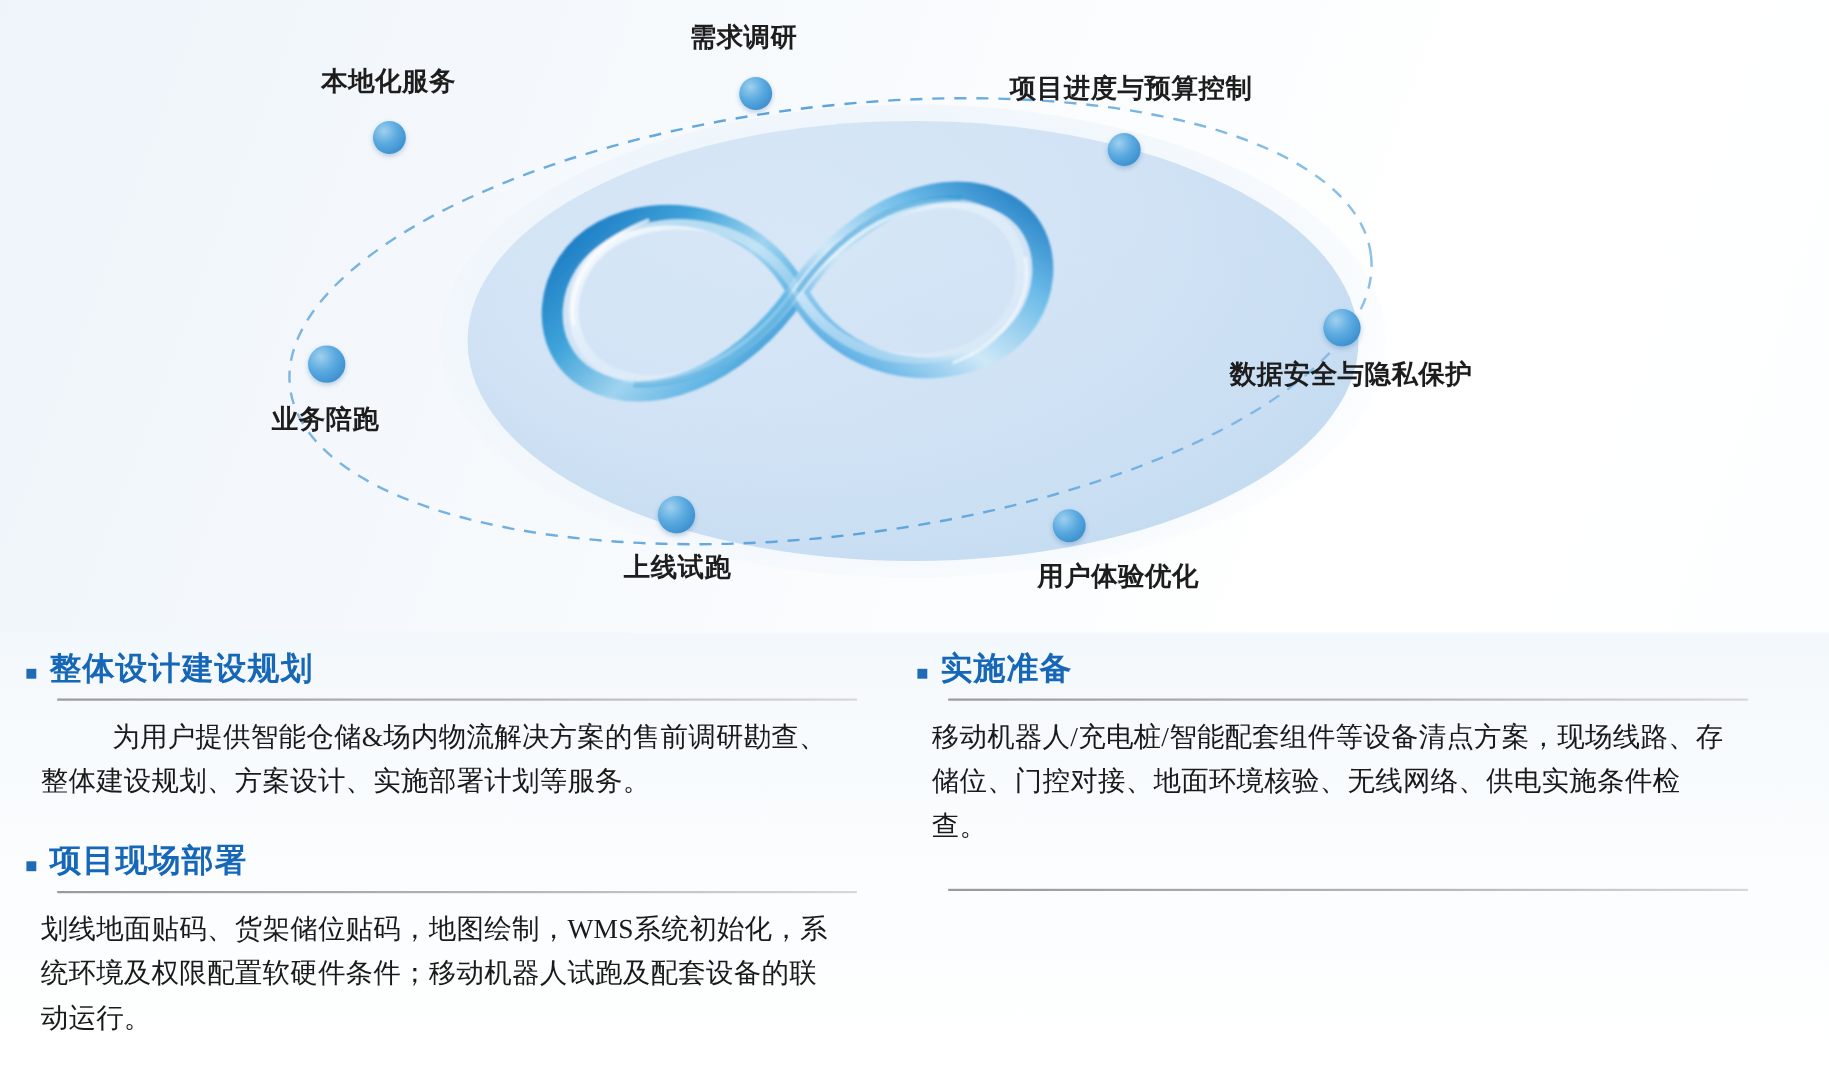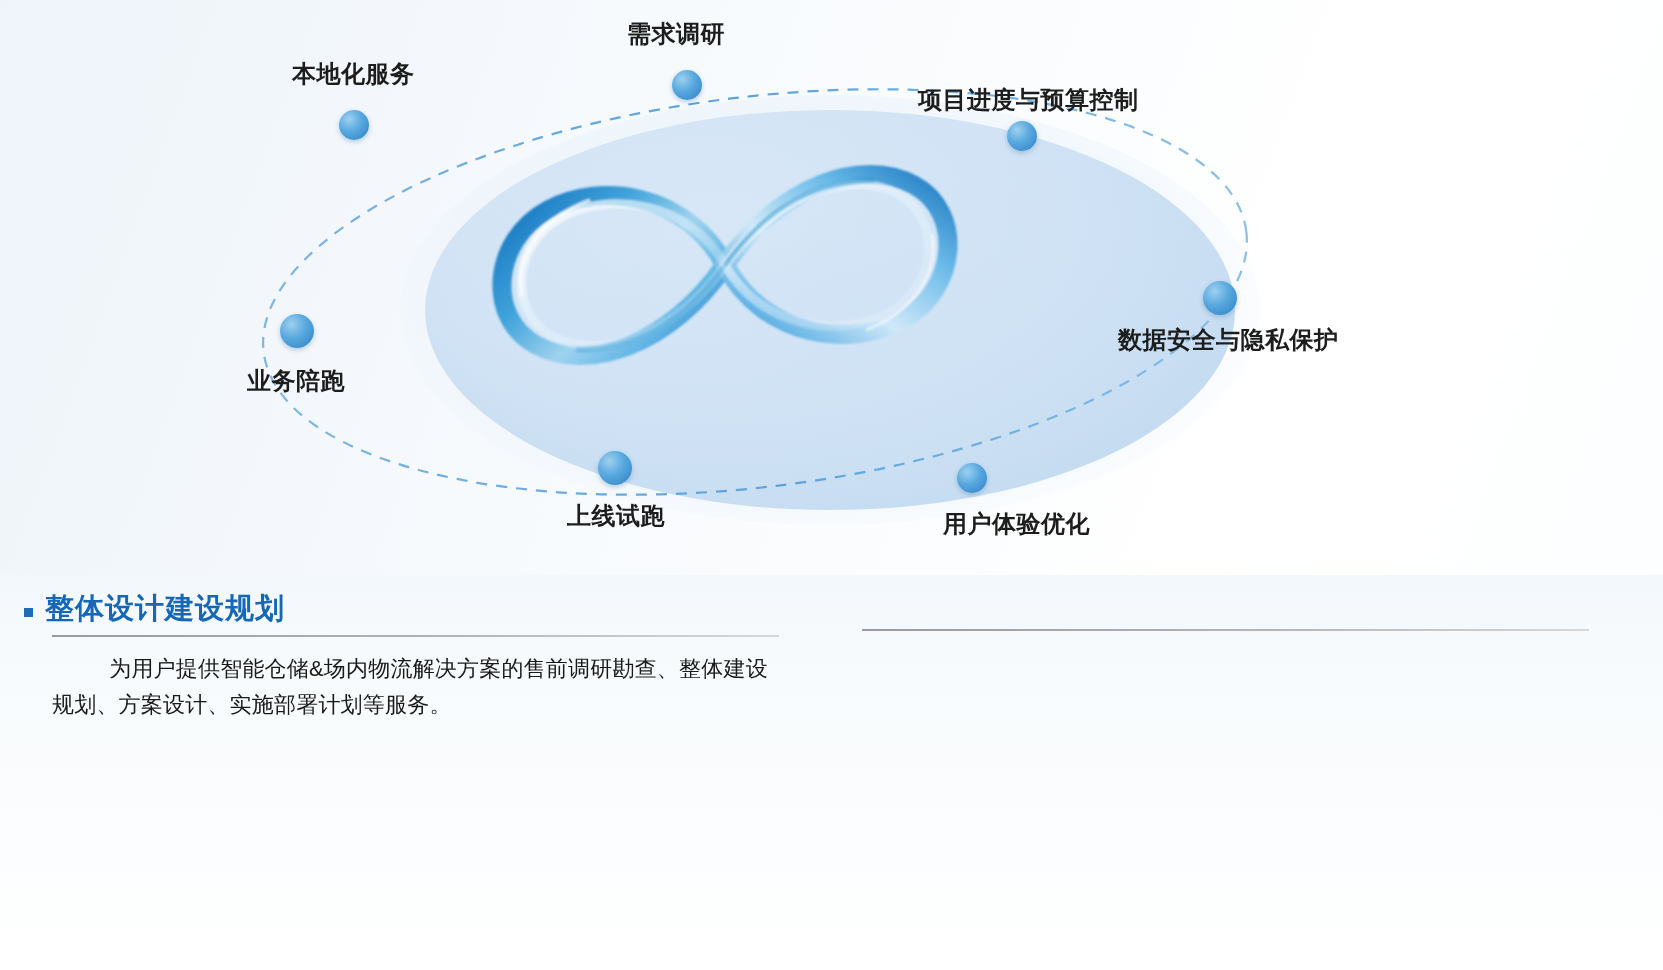--- a/index.html
+++ b/index.html
@@ -84,23 +84,24 @@
   .block-title{
     font-size:29px;font-weight:bold;color:#1667b8;
     letter-spacing:1px;line-height:1.1;
   }
   .rule{
     height:2px;margin:10px 0 14px 32px;
     background:linear-gradient(90deg,#9a9a9a 0%,#b4b4b4 55%,#d8d8d8 100%);
     width:727px;
   }
   .para{
-    margin-left:32px;width:727px;
-    font-size:22px;line-height:1.62;color:#1a1a1a;
+    margin-left:17px;width:727px;
+    font-size:25px;line-height:1.62;color:#1a1a1a;
     letter-spacing:.2px;
+    font-family:Liberation Serif, serif;
   }
   .para.indent{text-indent:2.6em;}
 </style>
 </head>
 <body>
 
 <div class="page"></div>
 
 <div class="hero">
 
@@ -165,44 +166,60 @@
   <div class="node" style="left:672px;top:70px;"></div>
   <div class="node" style="left:339px;top:110px;"></div>
   <div class="node" style="left:1007px;top:121px;"></div>
   <div class="node big" style="left:1203px;top:281px;"></div>
   <div class="node big" style="left:280px;top:314px;"></div>
   <div class="node big" style="left:598px;top:451px;"></div>
   <div class="node" style="left:957px;top:463px;"></div>
 
   <div class="olabel" style="left:627px;top:18px;">需求调研</div>
   <div class="olabel" style="left:292px;top:58px;">本地化服务</div>
-  <div class="olabel" style="left:918px;top:84px;">项目进度与预算控制</div>
+  <div class="olabel" style="left:918px;top:64px;">项目进度与预算控制</div>
   <div class="olabel" style="left:1118px;top:324px;">数据安全与隐私保护</div>
   <div class="olabel" style="left:247px;top:365px;">业务陪跑</div>
   <div class="olabel" style="left:567px;top:500px;">上线试跑</div>
   <div class="olabel" style="left:897px;top:508px;margin-left:46px;">用户体验优化</div>
 </div>
 
 <div class="content">
 
   <div class="col col-left" style="top:18px;">
 
     <div class="block">
       <div class="block-head">
         <span class="bullet"></span>
         <span class="block-title">整体设计建设规划</span>
       </div>
       <div class="rule"></div>
       <div class="para indent">为用户提供智能仓储&amp;场内物流解决方案的售前调研勘查、整体建设规划、方案设计、实施部署计划等服务。</div>
     </div>
 
+    <div class="block" style="margin-top:36px;">
+      <div class="block-head">
+        <span class="bullet"></span>
+        <span class="block-title">项目现场部署</span>
+      </div>
+      <div class="rule"></div>
+      <div class="para">划线地面贴码、货架储位贴码，地图绘制，WMS系统初始化，系统环境及权限配置软硬件条件；移动机器人试跑及配套设备的联动运行。</div>
+    </div>
 
   </div>
 
   <div class="col col-right" style="top:18px;">
 
+    <div class="block">
+      <div class="block-head">
+        <span class="bullet"></span>
+        <span class="block-title">实施准备</span>
+      </div>
+      <div class="rule"></div>
+      <div class="para">移动机器人/充电桩/智能配套组件等设备清点方案，现场线路、存储位、门控对接、地面环境核验、无线网络、供电实施条件检查。</div>
+    </div>
 
     <div class="block" style="margin-top:36px;">
       <div class="rule"></div>
     </div>
 
   </div>
 </div>
 
 </body></html>

